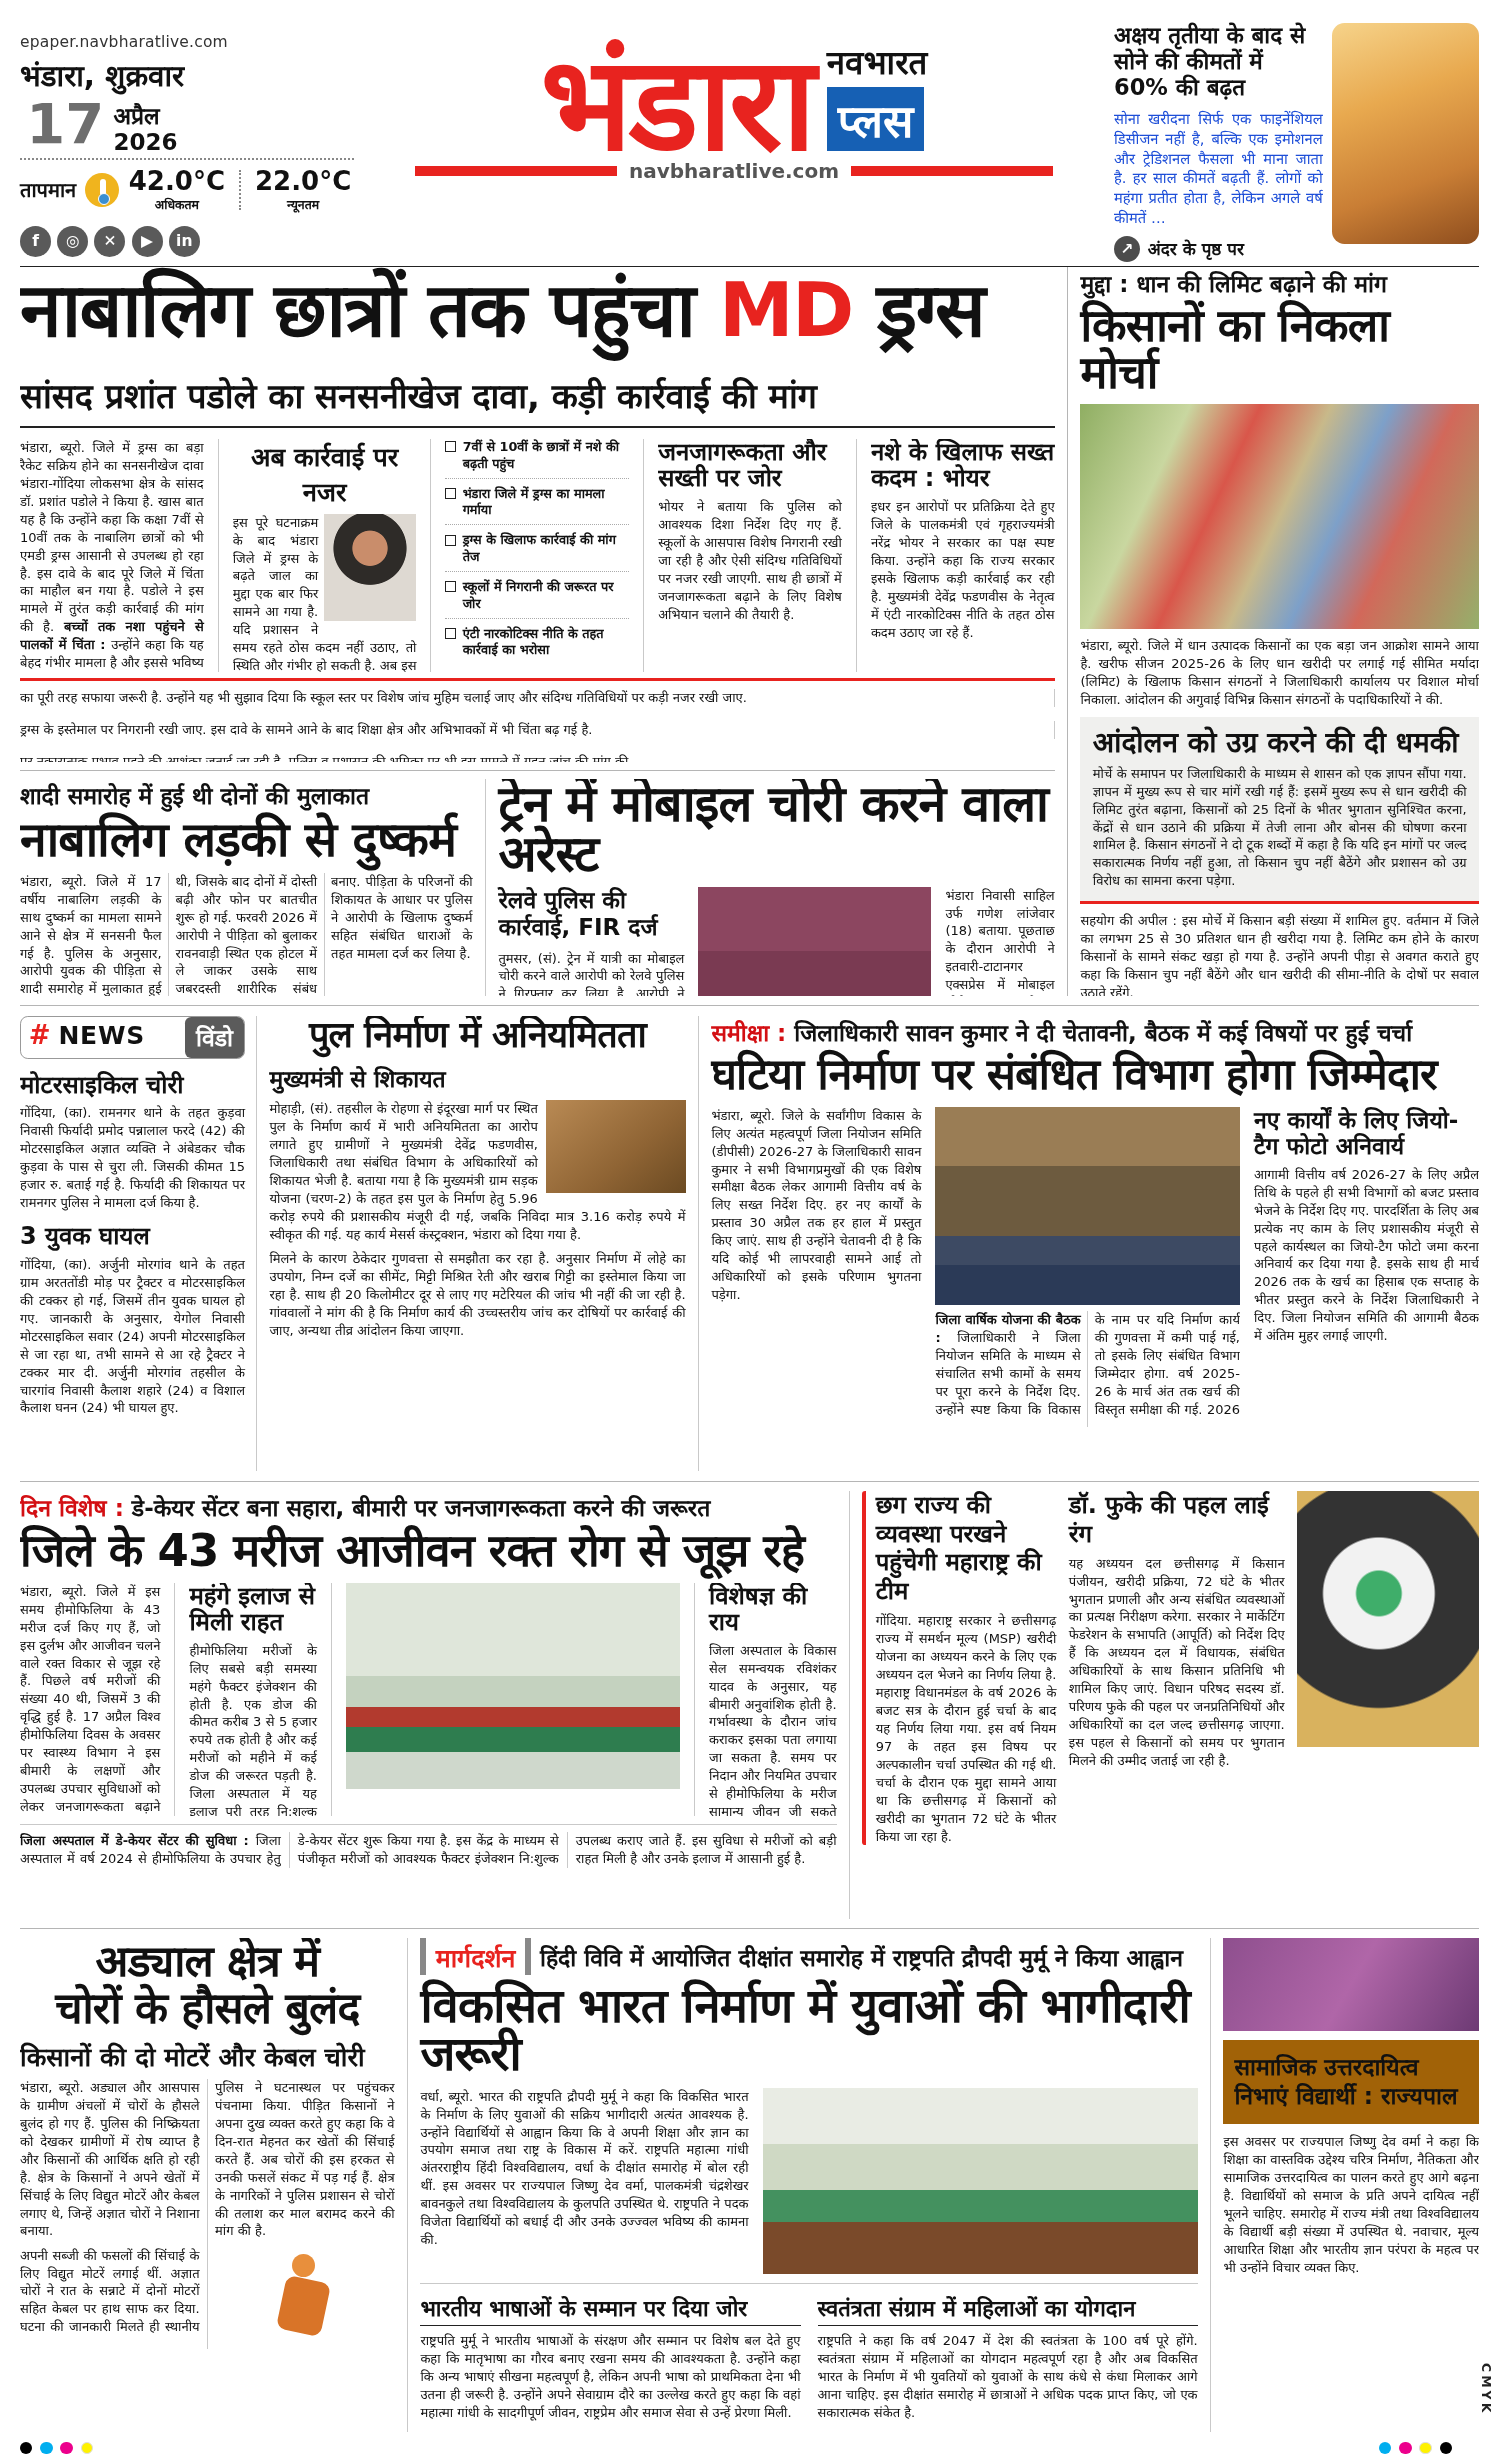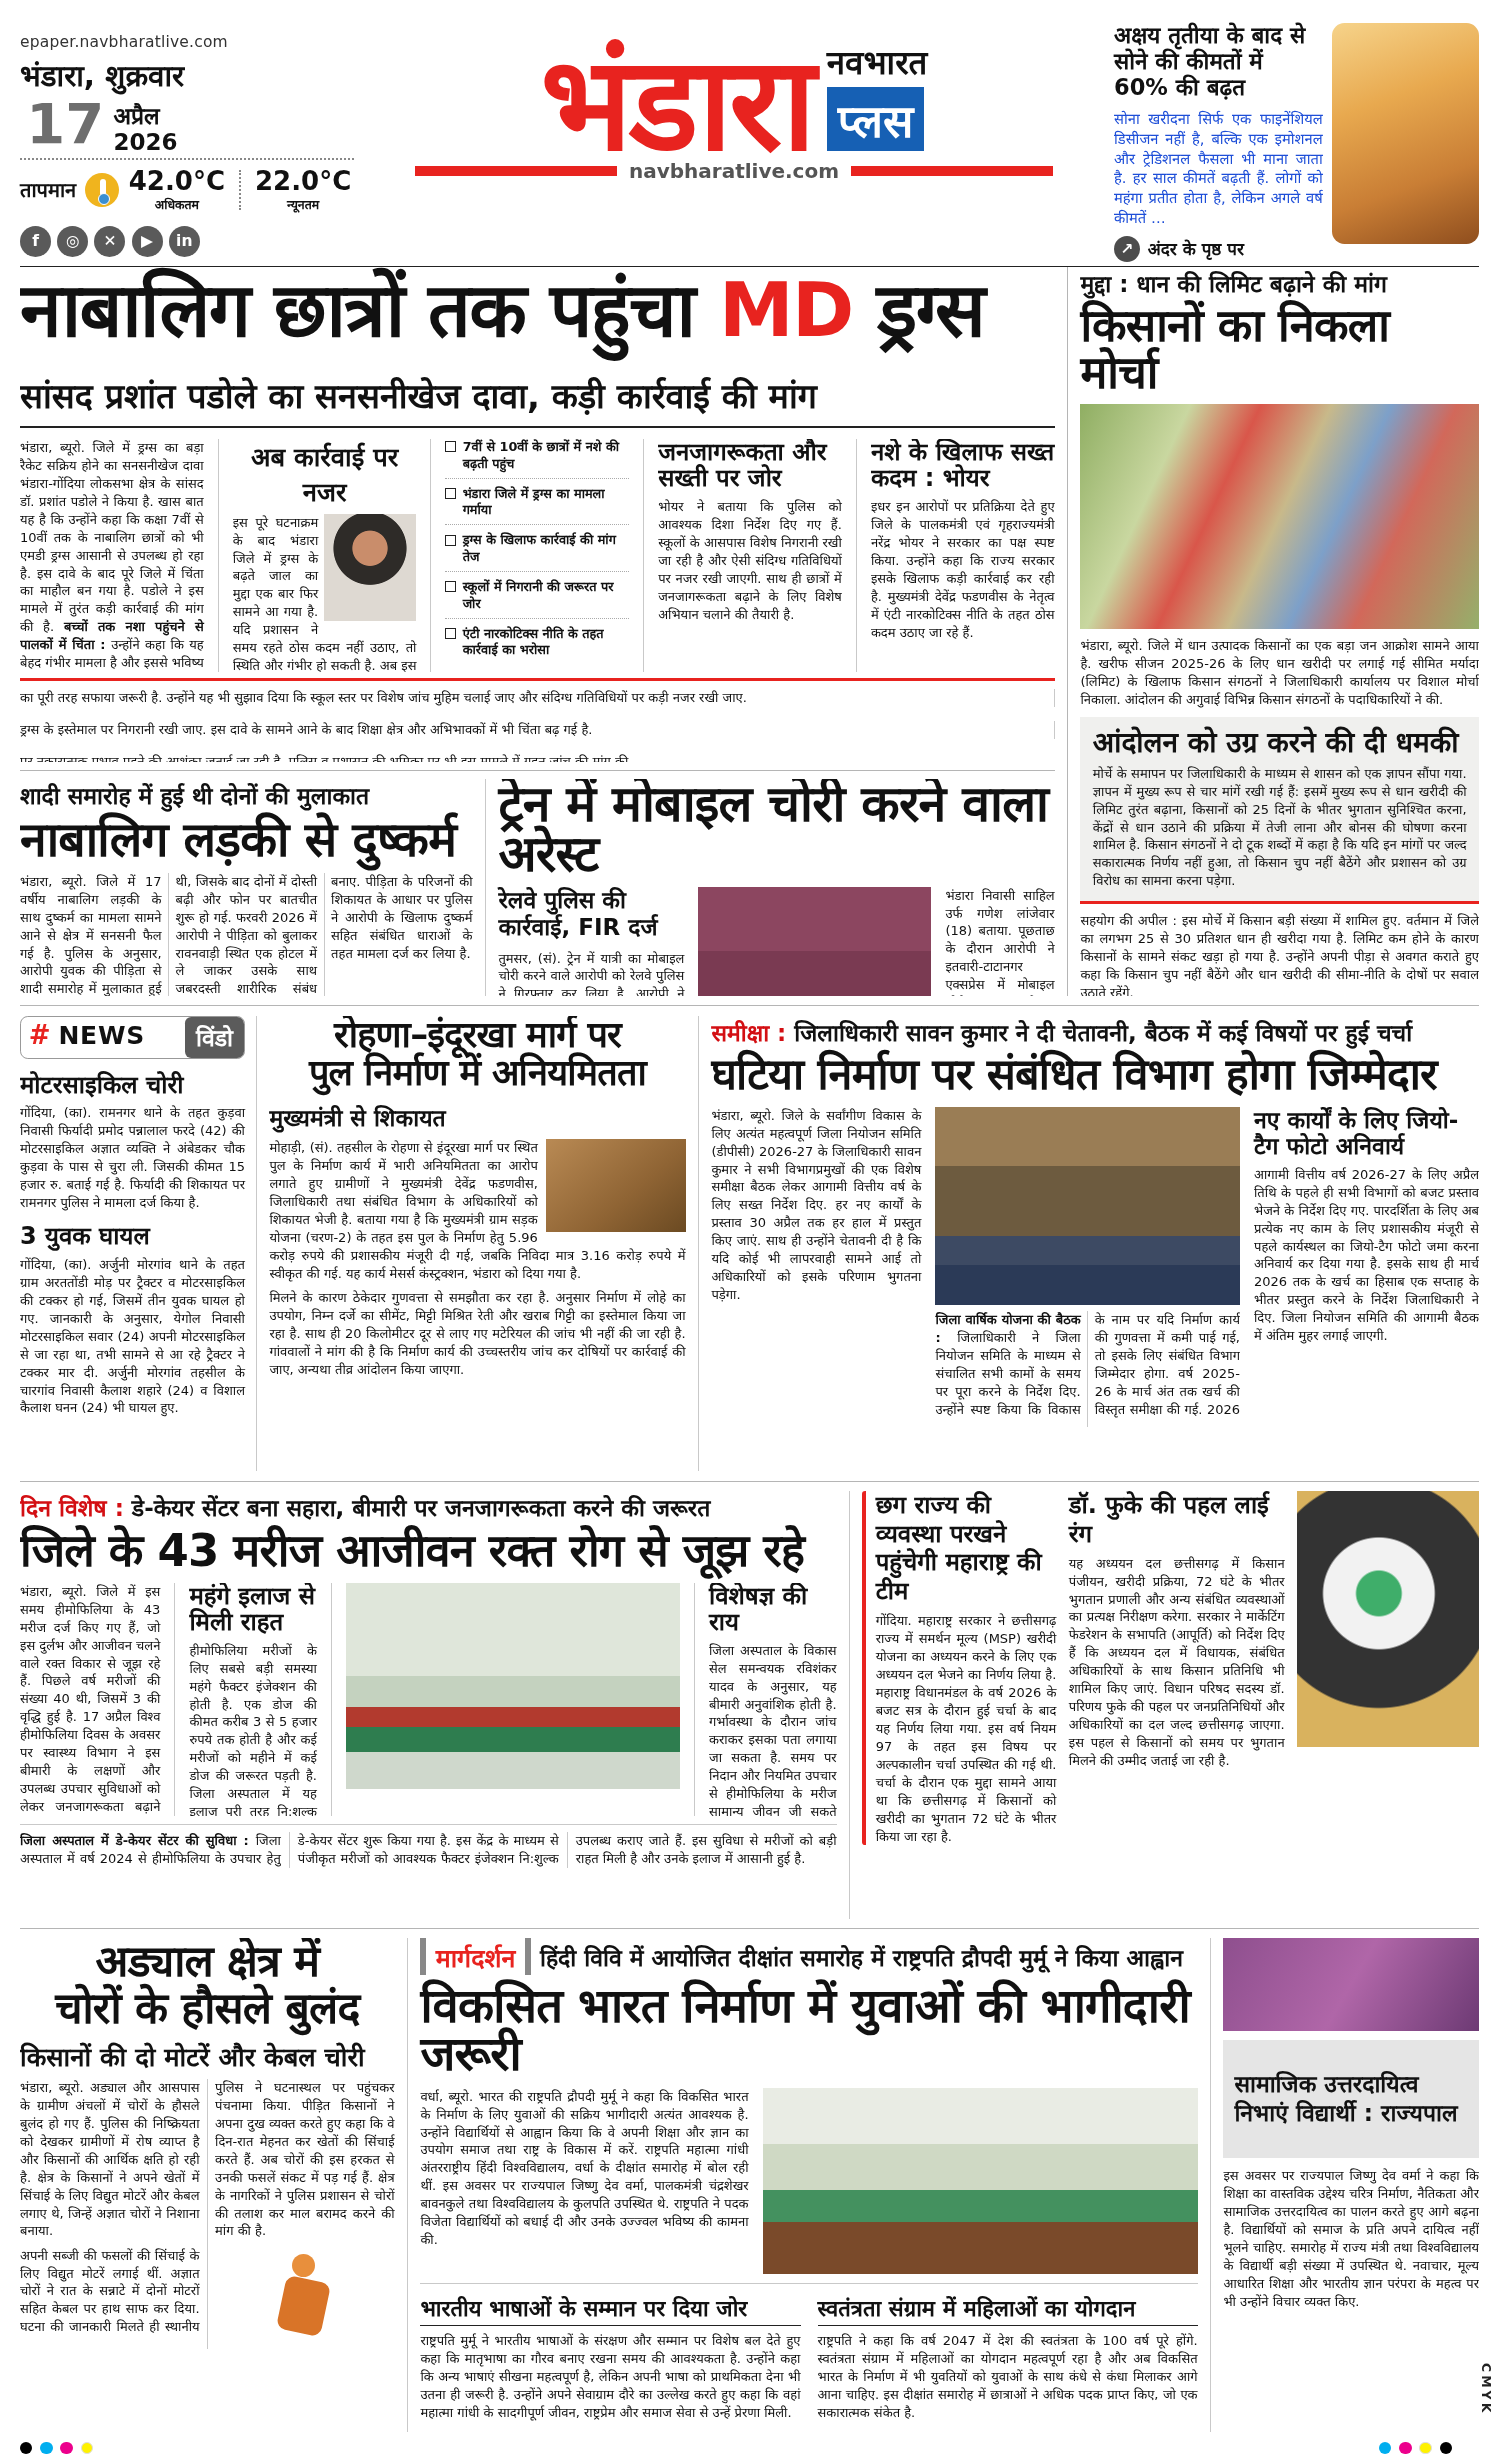--- a/index.html
+++ b/index.html
@@ -140,21 +140,21 @@
   .conv-kickrow { display:flex; align-items:center; gap:9.3px;text-align:right; }
   .conv-badge { color:#e8231f; font-size:25px; font-weight:bold; border-left:6.2px solid #888; border-right:6.2px solid #888; padding:1.6px 9.3px; }
   .conv-h { font-size:47px; font-weight:bold; letter-spacing:-0.8px; line-height:1.03; margin:6.2px 0 9.3px 0; }
   .conv-grid { display:flex; gap:14px; }
   .stage-photo { width:435px; height:186px; background:
       linear-gradient(180deg,#e9ece4 0 30%,#cfd9c4 30% 55%,#44915f 55% 72%,#7a4a2a 72% 100%); }
   .conv-subrow { display:flex; gap:17px; border-top:0.8px solid #c9c9c9; margin-top:9.3px; padding-top:7.8px; }
   .conv-subrow > div { flex:1; }
   .conv-subrow .sh { font-size:22px; font-weight:bold; border-bottom:1.6px solid #222; padding-bottom:3.1px; margin-bottom:6.2px; }
   .govcol { width:268px; padding-left:12.4px; overflow:hidden; }
-  .govbox { background:#e5e5e5; padding:30px 11px; margin-bottom:9.3px; }
+  .govbox { background:#a16207; padding:13px 11px; margin-bottom:9.3px; }
   .gov-h { font-size:23px; font-weight:bold; line-height:1.25; }
   .govstrip { width:100%; height:93px; background:linear-gradient(120deg,#8e4f8e,#b066a8 50%,#6d3a74); margin-bottom:9.3px; }
 
   
   .marks { position:absolute; bottom:7.8px; left:20px; display:flex; gap:7.8px; }
   .marks2 { position:absolute; bottom:7.8px; right:47px; display:flex; gap:7.8px; }
   .dot { width:12.4px; height:12.4px; border-radius:50%; }
   .cmyk-v { position:absolute; right:4.7px; bottom:47px; writing-mode:vertical-rl; font-size:12.4px; font-weight:bold; letter-spacing:3.1px; color:#222; }
 </style>
 </head>
@@ -327,21 +327,20 @@
         <div class="body jt">गोंदिया, (का). रामनगर थाने के तहत कुड़वा निवासी फिर्यादी प्रमोद पन्नालाल फरदे (42) की मोटरसाइकिल अज्ञात व्यक्ति ने अंबेडकर चौक कुड़वा के पास से चुरा ली. जिसकी कीमत 15 हजार रु. बताई गई है. फिर्यादी की शिकायत पर रामनगर पुलिस ने मामला दर्ज किया है.</div>
       </div>
       <div>
         <div class="news-title">3 युवक घायल</div>
         <div class="body jt">गोंदिया, (का). अर्जुनी मोरगांव थाने के तहत ग्राम अरततोंडी मोड़ पर ट्रैक्टर व मोटरसाइकिल की टक्कर हो गई, जिसमें तीन युवक घायल हो गए. जानकारी के अनुसार, येगोल निवासी मोटरसाइकिल सवार (24) अपनी मोटरसाइकिल से जा रहा था, तभी सामने से आ रहे ट्रैक्टर ने टक्कर मार दी. अर्जुनी मोरगांव तहसील के चारगांव निवासी कैलाश शहारे (24) व विशाल कैलाश घनन (24) भी घायल हुए.</div>
       </div>
     </div>
 
     <div class="bridgecol">
       <div class="bridge-h">
-        <div>रोहणा–इंदूरखा मार्ग पर</div>
         <div>पुल निर्माण में अनियमितता</div>
       </div>
       <div class="bridge-sub">मुख्यमंत्री से शिकायत</div>
       <div class="bridge-photo photo"></div>
       <div class="body jt">मोहाड़ी, (सं). तहसील के रोहणा से इंदूरखा मार्ग पर स्थित पुल के निर्माण कार्य में भारी अनियमितता का आरोप लगाते हुए ग्रामीणों ने मुख्यमंत्री देवेंद्र फडणवीस, जिलाधिकारी तथा संबंधित विभाग के अधिकारियों को शिकायत भेजी है. बताया गया है कि मुख्यमंत्री ग्राम सड़क योजना (चरण-2) के तहत इस पुल के निर्माण हेतु 5.96 करोड़ रुपये की प्रशासकीय मंजूरी दी गई, जबकि निविदा मात्र 3.16 करोड़ रुपये में स्वीकृत की गई. यह कार्य मेसर्स कंस्ट्रक्शन, भंडारा को दिया गया है.</div>
       <div class="body jt" style="margin-top:6.2px;">मिलने के कारण ठेकेदार गुणवत्ता से समझौता कर रहा है. अनुसार निर्माण में लोहे का उपयोग, निम्न दर्जे का सीमेंट, मिट्टी मिश्रित रेती और खराब गिट्टी का इस्तेमाल किया जा रहा है. साथ ही 20 किलोमीटर दूर से लाए गए मटेरियल की जांच भी नहीं की जा रही है. गांववालों ने मांग की है कि निर्माण कार्य की उच्चस्तरीय जांच कर दोषियों पर कार्रवाई की जाए, अन्यथा तीव्र आंदोलन किया जाएगा.</div>
     </div>
 
     <div class="reviewcol">
       <div class="kick"><span class="red">समीक्षा :</span><span> जिलाधिकारी सावन कुमार ने दी चेतावनी, बैठक में कई विषयों पर हुई चर्चा</span></div>

